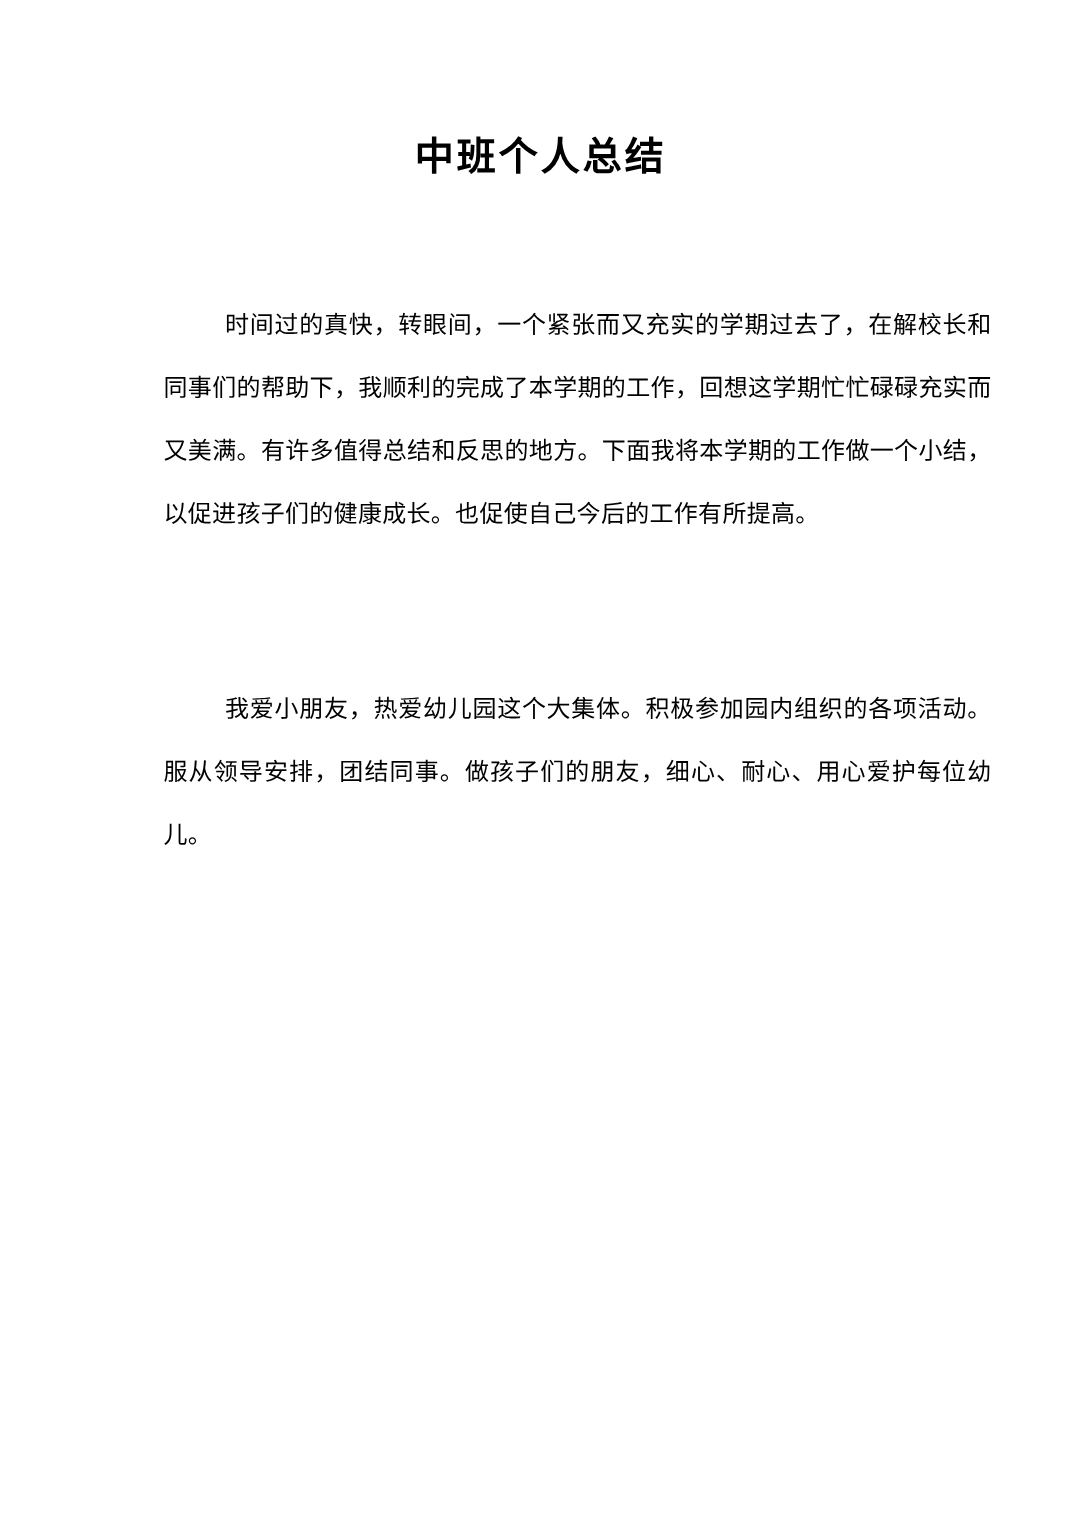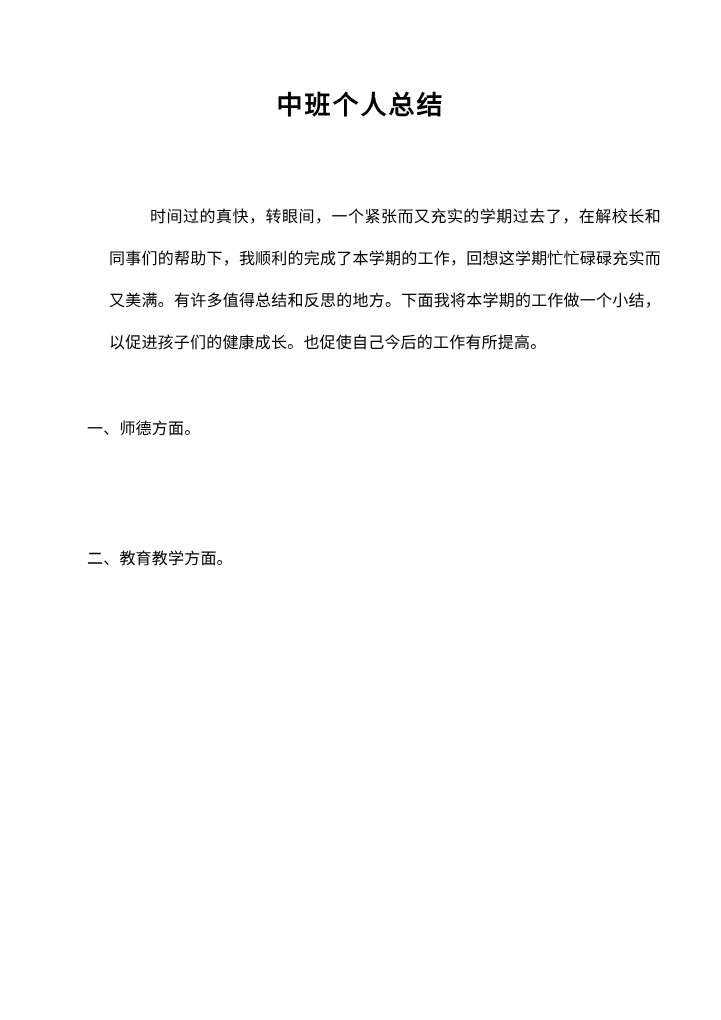--- a/index.html
+++ b/index.html
@@ -76,27 +76,26 @@
 <div class="page">
 
   <div class="doc-title">中班个人总结</div>
 
   <div class="body-area">
 
     <p class="para body">时间过的真快，转眼间，一个紧张而又充实的学期过去了，在解校长和同事们的帮助下，我顺利的完成了本学期的工作，回想这学期忙忙碌碌充实而又美满。有许多值得总结和反思的地方。下面我将本学期的工作做一个小结，以促进孩子们的健康成长。也促使自己今后的工作有所提高。</p>
 
     <div class="spacer gap-medium"></div>
 
-    <p class="para heading">一、师德方面。</p>
 
     <div class="spacer gap-medium"></div>
 
+    <p class="para body">我爱小朋友，热爱幼儿园这个大集体。积极参加园内组织的各项活动。服从领导安排，团结同事。做孩子们的朋友，细心、耐心、用心爱护每位幼儿。</p>
 
     <div class="spacer gap-medium"></div>
 
-    <p class="para heading">二、教育教学方面。</p>
 
     <div class="spacer gap-medium"></div>
 
 
   </div>
 
 </div>
 
 </body></html>

